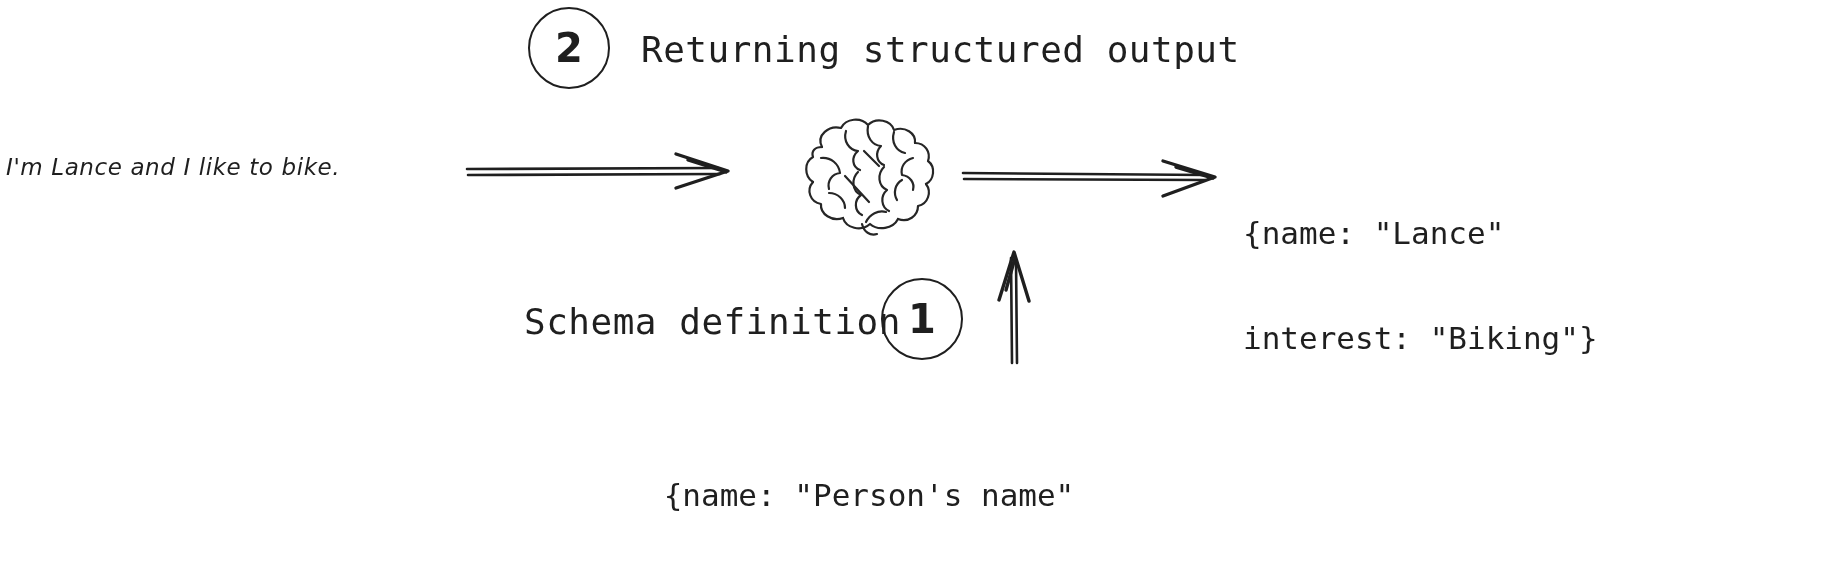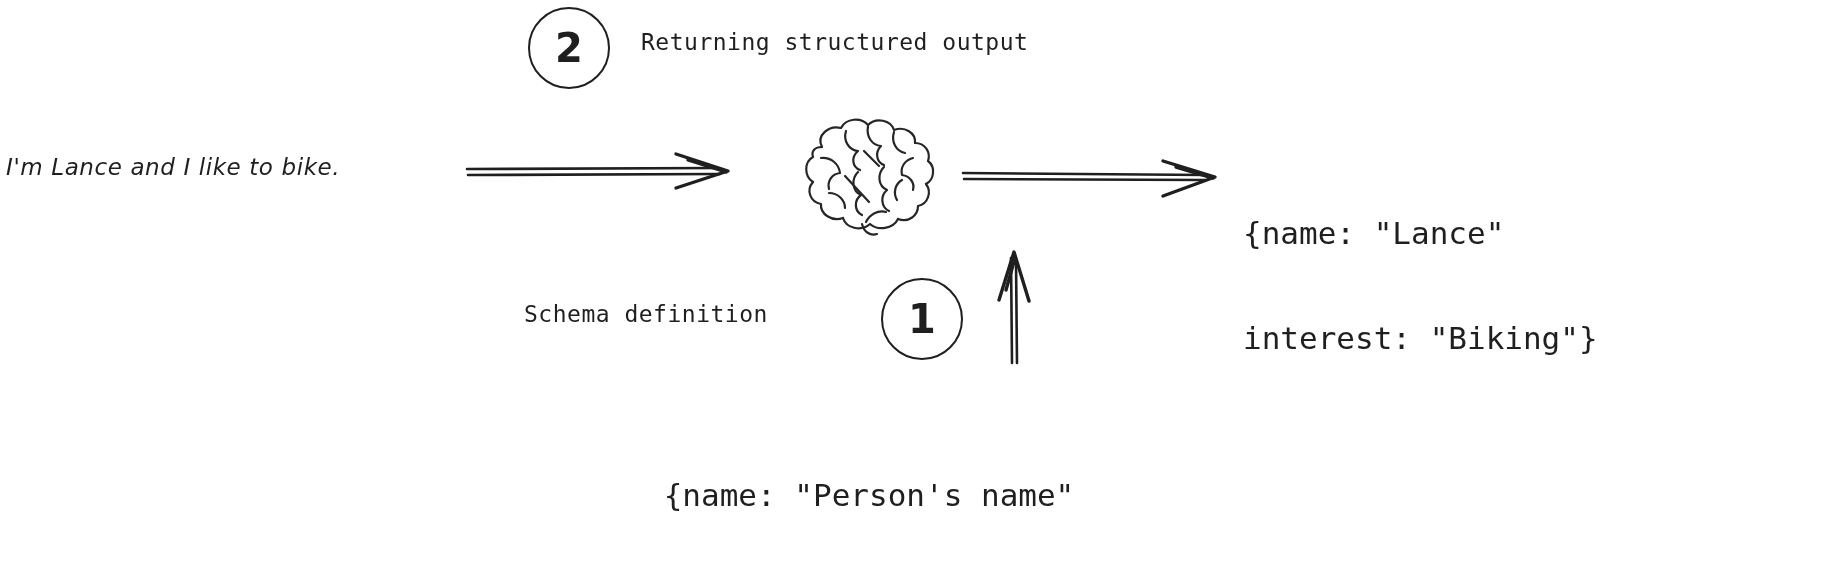--- a/index.html
+++ b/index.html
@@ -36,21 +36,21 @@
     line-height: 1;
     color: #1f1f1f;
     box-sizing: border-box;
   }
   #badge-two { left: 528px; top: 7px; }
   #badge-one { left: 881px; top: 278px; }
 
   
   .mono-label {
     font-family: "DejaVu Sans Mono", monospace;
-    font-size: 23px;
+    font-size: 36px;
     letter-spacing: 0.5px;
     color: #1f1f1f;
     white-space: pre;
   }
   #label-step2 { left: 641px; top: 29px; }
   #label-schema { left: 524px; top: 301px; }
 
   
   .hand-label {
     font-family: "DejaVu Sans", sans-serif;

